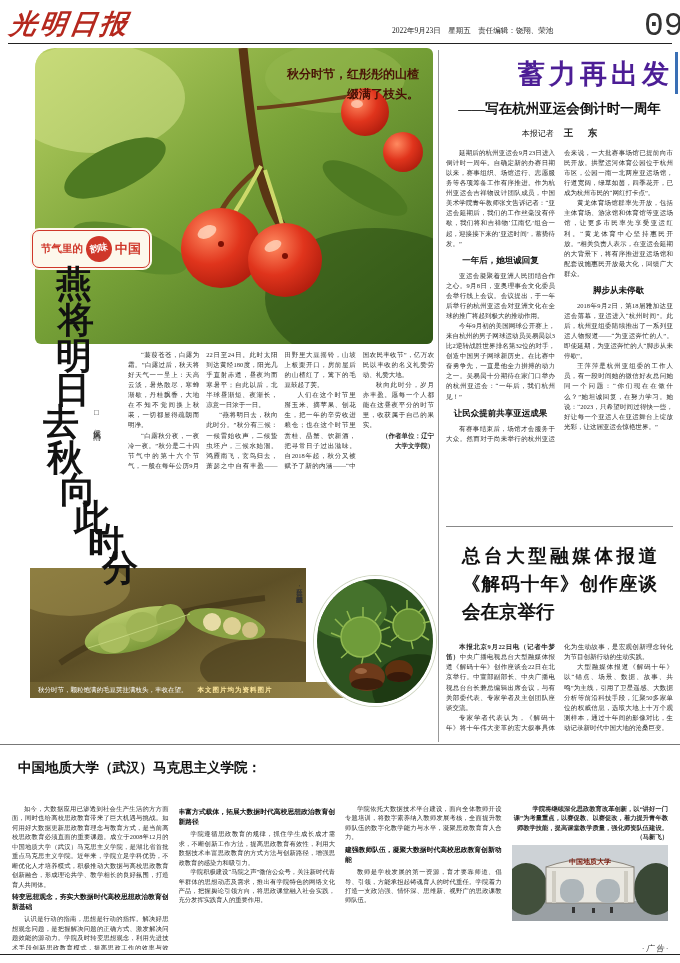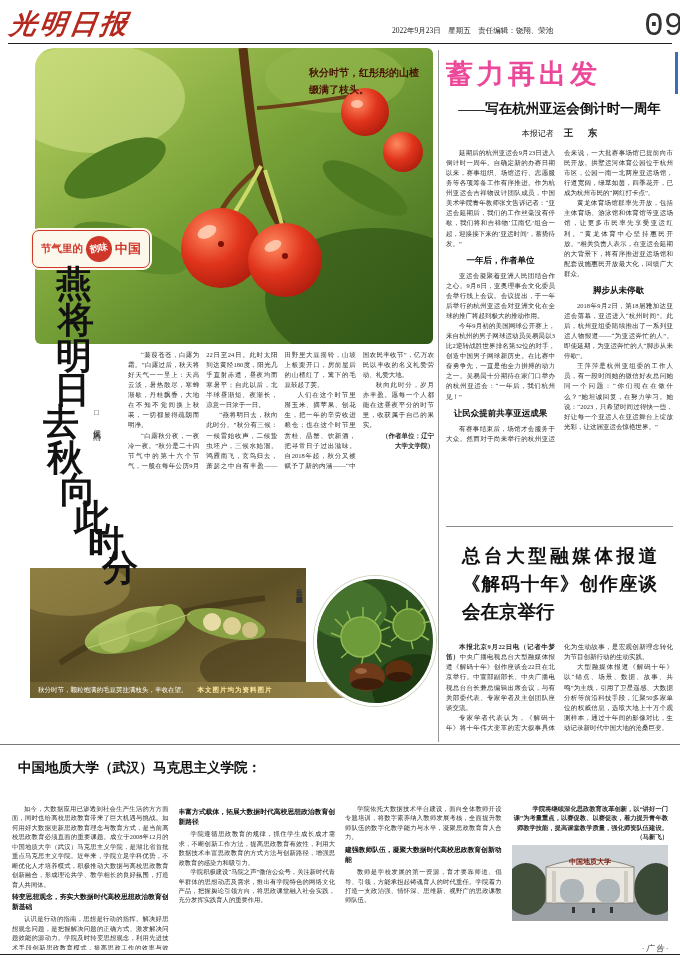--- a/index.html
+++ b/index.html
@@ -13,21 +13,21 @@
   .dateline{position:absolute;left:392px;top:26px;font-size:7.5px;color:#222;white-space:nowrap;}
   .section-title{position:absolute;left:538px;top:8px;font-size:30px;font-weight:bold;color:#17497e;
         letter-spacing:1px;font-family:"Liberation Sans",sans-serif;}
   .page-no{position:absolute;left:644px;top:8px;font-size:33px;color:#333;font-family:Liberation Mono, monospace;}
   .head-rule{position:absolute;left:8px;top:43px;width:664px;border-top:1.6px solid #222;}
   .edge-mark{position:absolute;left:675px;top:52px;width:3px;height:42px;background:#3a6fb5;}
 
   
   .essay{position:absolute;left:30px;top:48px;width:406px;height:660px;}
   .cherry-photo{position:absolute;left:5px;top:0;width:398px;height:296px;border-radius:20px 6px 6px 6px;overflow:hidden;}
-  .photo-cap{position:absolute;right:14px;top:16px;text-align:left;font-size:10px;line-height:1.7;
+  .photo-cap{position:absolute;right:14px;top:16px;text-align:right;font-size:12px;line-height:1.7;
         color:#4a1206;font-weight:bold;z-index:3;}
   .badge{position:absolute;left:2px;top:182px;width:118px;height:38px;background:#fdf8ec;
         border:1.5px solid #cf372a;border-radius:7px;display:flex;align-items:center;
         justify-content:center;gap:3px;z-index:4;box-shadow:0 0 0 2px #fdf8ec;}
   .badge .b-txt{color:#cf372a;font-weight:bold;font-size:10.5px;}
   .badge .b-big{font-size:13px;}
   .badge .b-circle{width:26px;height:26px;border-radius:50%;background:#cf372a;color:#fff;
         font-size:9px;font-weight:bold;display:flex;align-items:center;justify-content:center;
         line-height:1.05;text-align:center;transform:rotate(-10deg);}
   .tc{position:absolute;font-size:36px;line-height:1;font-weight:bold;color:#111;z-index:5;
@@ -49,21 +49,21 @@
   .soy-capbar .c1{font-size:6.5px;color:#fff;}
   .soy-capbar .c2{font-size:6.5px;color:#ffe9a0;font-weight:bold;letter-spacing:1px;}
   .chestnut-photo{position:absolute;left:284px;top:528px;width:122px;height:130px;border-radius:50%;
       overflow:hidden;border:3px solid #fff;box-shadow:0 0 0 1px #cfd6c2;z-index:3;}
   .chestnut-cap{position:absolute;left:264px;top:536px;height:116px;writing-mode:vertical-rl;
       font-size:6.5px;color:#333;line-height:1.6;z-index:1;}
 
   
   .col-rule{position:absolute;left:438px;top:50px;height:692px;border-left:1px solid #999;}
   .rcol{position:absolute;left:446px;top:52px;width:227px;height:692px;}
-  .asiad-hl{margin:4px 0 0;text-align:left;font-size:27px;font-weight:bold;letter-spacing:4px;color:#ec4899;}
+  .asiad-hl{margin:4px 0 0;text-align:right;font-size:27px;font-weight:bold;letter-spacing:4px;color:#4c1d95;}
   .asiad-sub{margin:8px 0 0;text-align:center;font-size:13.5px;font-weight:bold;color:#111;}
   .asiad-by{margin:9px 0 0;text-align:center;font-size:8px;color:#222;padding-left:6px;}
   .asiad-by b{font-size:9.5px;letter-spacing:6px;margin-left:8px;}
   .rbody{column-count:2;column-gap:9px;font-size:6.5px;line-height:1.55;text-align:justify;color:#2c2c2c;overflow:hidden;}
   .rbody p{margin:0;text-indent:13px;}
   .rbody h4{margin:5px 0 4px;font-size:8.5px;text-align:center;color:#111;text-indent:0;}
   .asiad-body{height:370px;margin-top:8px;}
   .mid-rule{border-top:1px solid #888;margin:8px 0 6px;}
   .decode-hl{margin:16px;font-size:18.5px;font-weight:bold;line-height:1.5;color:#111;text-align:justify;}
   .decode-body{height:148px;margin-top:7px;}
@@ -227,21 +227,21 @@
 
     <div data-name="asiad-article">
       <h1 class="asiad-hl" data-name="asiad-headline">蓄力再出发</h1>
       <h2 class="asiad-sub" data-name="asiad-subheadline">——写在杭州亚运会倒计时一周年</h2>
       <div class="asiad-by" data-name="asiad-byline">
         <span data-name="byline-label">本报记者</span>
         <b data-name="byline-name">王 东</b>
       </div>
       <div class="rbody asiad-body" data-name="asiad-body">
         <p data-name="paragraph">延期后的杭州亚运会9月23日进入倒计时一周年。自确定新的办赛日期以来，赛事组织、场馆运行、志愿服务等各项筹备工作有序推进。作为杭州亚运会吉祥物设计团队成员，中国美术学院青年教师张文告诉记者：“亚运会延期后，我们的工作丝毫没有停歇，我们将和吉祥物‘江南忆’组合一起，迎接接下来的‘亚运时间’，蓄势待发。”</p>
-        <h4 data-name="crosshead">一年后，作者单位</h4>
+        <h4 data-name="crosshead">一年后，她坦诚回复</h4>
         <p data-name="paragraph">亚运会凝聚着亚洲人民团结合作之心。9月8日，亚奥理事会文化委员会举行线上会议。会议提出，于一年后举行的杭州亚运会对亚洲文化在全球的推广将起到极大的推动作用。</p>
         <p data-name="paragraph">今年9月初的美国网球公开赛上，来自杭州的男子网球运动员吴易昺以3比2逆转战胜世界排名第32位的对手，创造中国男子网球新历史。在比赛中奋勇争先，一直是他全力拼搏的动力之一。吴易昺十分期待在家门口举办的杭州亚运会：“一年后，我们杭州见！”</p>
         <h4 data-name="crosshead">让民众提前共享亚运成果</h4>
         <p data-name="paragraph">有赛事结束后，场馆才会服务于大众。然而对于尚未举行的杭州亚运会来说，一大批赛事场馆已提前向市民开放。拱墅运河体育公园位于杭州市区，公园一南一北两座亚运场馆，行道宽阔，绿草如茵，四季花开，已成为杭州市民的“网红打卡点”。</p>
         <p data-name="paragraph">黄龙体育场馆群率先开放，包括主体育场、游泳馆和体育馆等亚运场馆，让更多市民率先享受亚运红利。“黄龙体育中心坚持惠民开放。”相关负责人表示，在亚运会延期的大背景下，将有序推进亚运场馆和配套设施惠民开放最大化，回馈广大群众。</p>
         <h4 data-name="crosshead">脚步从未停歇</h4>
         <p data-name="paragraph">2018年9月2日，第18届雅加达亚运会落幕，亚运进入“杭州时间”。此后，杭州亚组委陆续推出了一系列亚运人物报道——“为亚运奔忙的人”。即使延期，为亚运奔忙的人“脚步从未停歇”。</p>
         <p data-name="paragraph">王萍萍是杭州亚组委的工作人员，有一段时间她的微信好友总问她同一个问题：“你们现在在做什么？”她坦诚回复，在努力学习。她说：“2023，只希望时间过得快一些，好让每一个亚运人在亚运舞台上绽放光彩，让这届亚运会惊艳世界。”</p>
       </div>
     </div>

